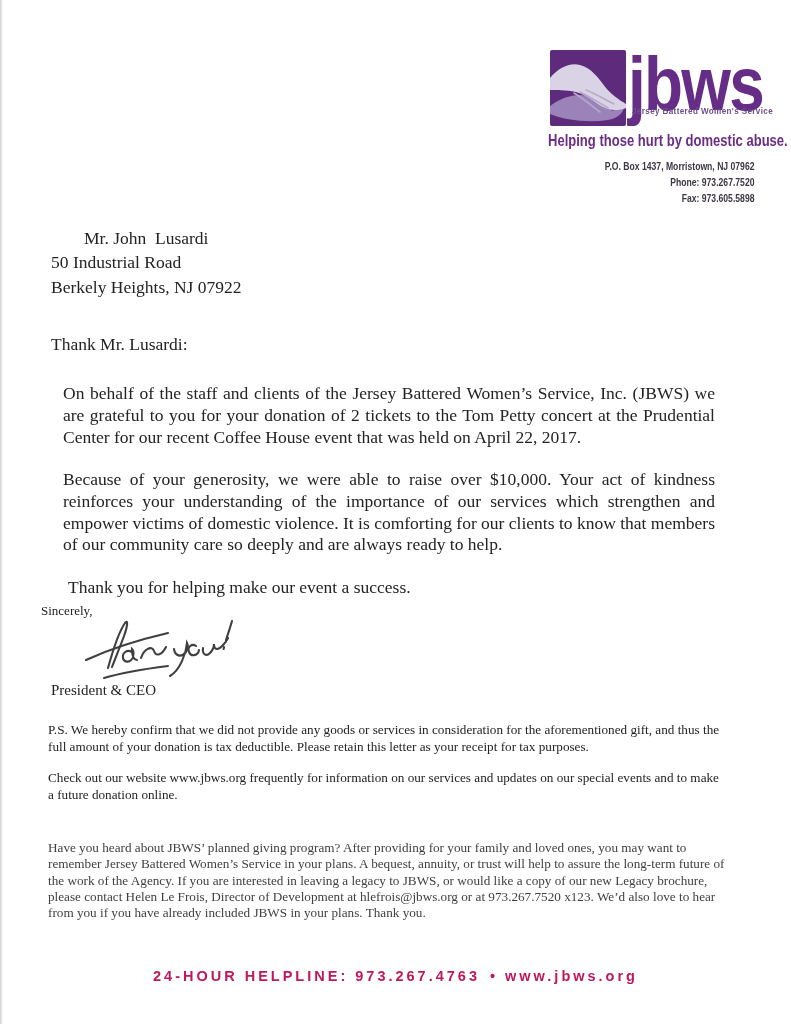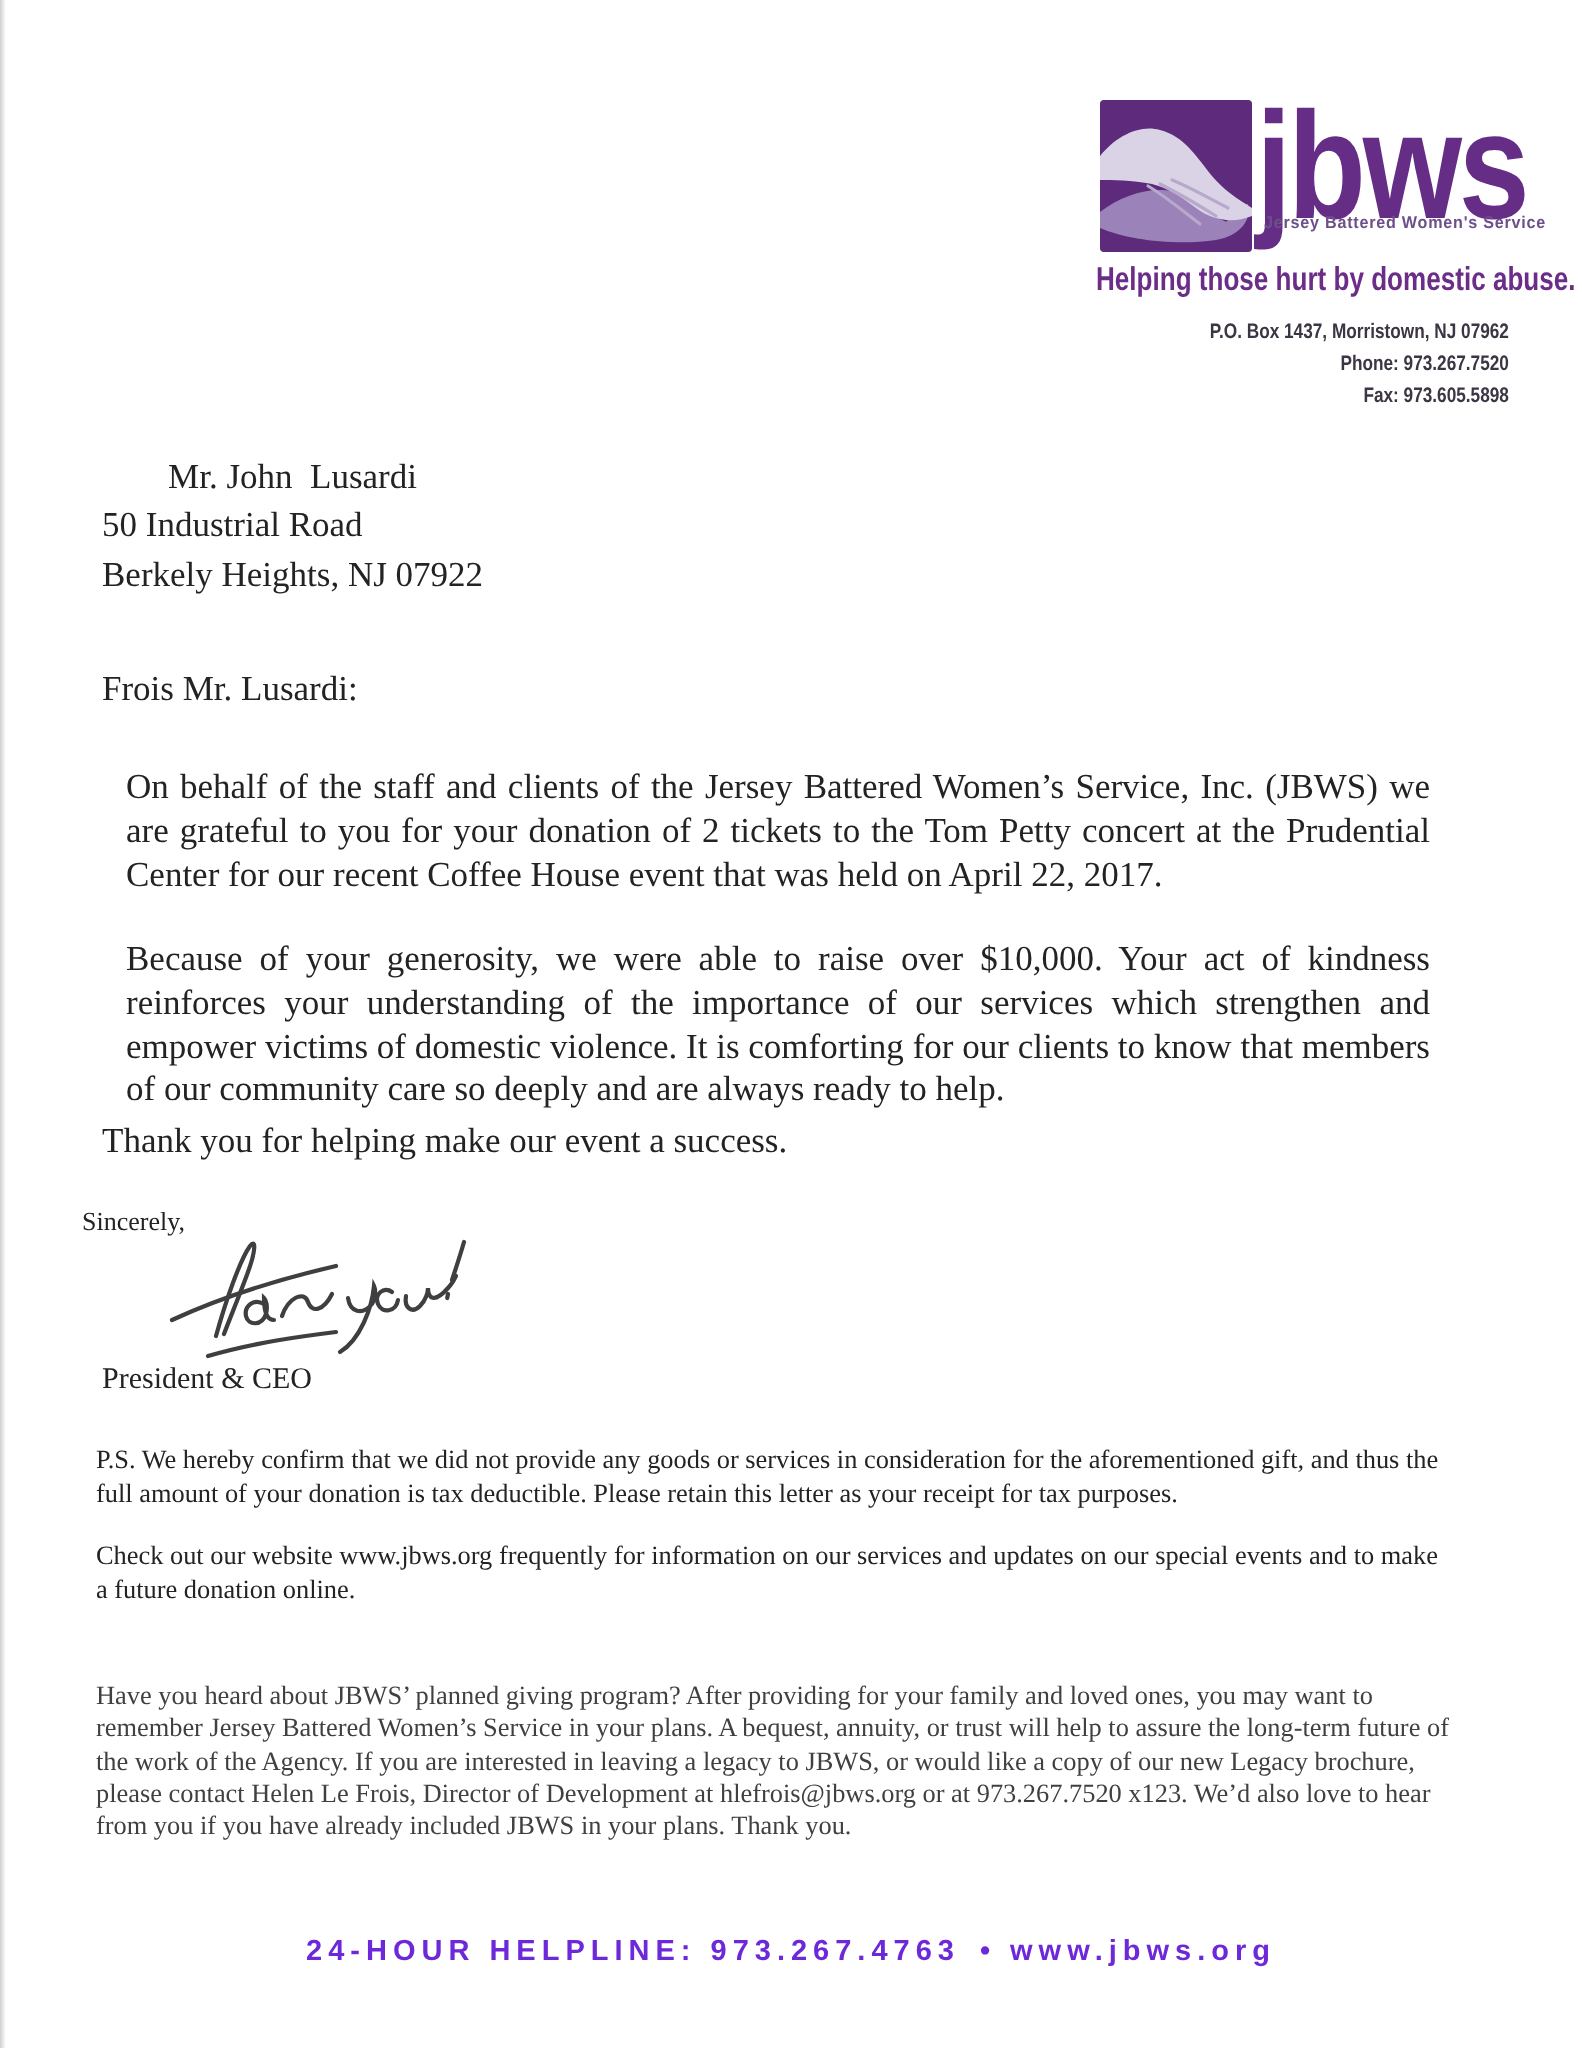--- a/index.html
+++ b/index.html
@@ -38,33 +38,33 @@
     font-size:10.5px; line-height:16px; color:#3c3544;
     transform:scaleX(.82); transform-origin:right top; white-space:nowrap;
   }
   
   .pre { white-space:pre-wrap;text-align:center; }
   .recipient { position:absolute; left:51px; top:226px; font-size:17.5px; line-height:24.3px; }
   .salutation { position:absolute; left:51px; top:334px; font-size:17.5px; }
   .para { position:absolute; left:51px; width:652px; margin:12px; font-size:17.5px; line-height:21.8px; text-align:justify; }
   .p1 { top:371px; }
   .p2 { top:457px; }
-  .closing { position:absolute; left:51px; top:560px; margin:0; font-size:17.5px; }
+  .closing { position:absolute; left:51px; top:560px; margin:17px; font-size:17.5px; }
   .valediction { position:absolute; left:41px; top:603px; font-size:13px; }
   .signature { position:absolute; left:80px; top:616px; }
   .signer-title { position:absolute; left:51px; top:682px; font-size:15px; }
   .small { position:absolute; left:48px; width:680px; margin:0; font-size:13.2px; line-height:16.8px; }
   .ps { top:722px; }
   .website { top:770px; }
   .planned { top:840px; width:692px; font-weight:normal; color:#404040; font-size:13.2px; line-height:16.3px; }
   
   .footer {
     position:absolute; left:0; top:968px; width:100%; text-align:center;
     font-family:"Liberation Sans", sans-serif; font-weight:bold;
-    font-size:14.5px; letter-spacing:3px; color:#6d28d9; white-space:nowrap;
+    font-size:14.5px; letter-spacing:3px; color:#be185d; white-space:nowrap;
   }
   .footer .sep { letter-spacing:0; padding:0 10px; }
 </style>
 </head>
 <body>
 
 <div class="page">
 
   <div class="scan-edge"></div>
 
@@ -85,21 +85,21 @@
     <div>Phone: 973.267.7520</div>
     <div>Fax: 973.605.5898</div>
   </div>
 
   <div class="recipient">
     <div class="pre">Mr. John  Lusardi</div>
     <div>50 Industrial Road</div>
     <div>Berkely Heights, NJ 07922</div>
   </div>
 
-  <div class="salutation">Frois Mr. Lusardi:</div>
+  <div class="salutation">Thank Mr. Lusardi:</div>
 
   <p class="para p1">On behalf of the staff and clients of the Jersey Battered Women’s Service, Inc. (JBWS) we are grateful to you for your donation of 2 tickets to the Tom Petty concert at the Prudential Center for our recent Coffee House event that was held on April 22, 2017.</p>
   <p class="para p2">Because of your generosity, we were able to raise over $10,000.  Your act of kindness reinforces your understanding of the importance of our services which strengthen and empower victims of domestic violence. It is comforting for our clients to know that members of our community care so deeply and are always ready to help.</p>
   <p class="closing">Thank you for helping make our event a success.</p>
 
   <div class="valediction">Sincerely,</div>
 
   <svg class="signature" width="170" height="64" viewBox="0 0 170 64">
     <g stroke="#3f3f42" stroke-width="2.1" fill="none" stroke-linecap="round">
       <path d="M6,44 C32,32 62,23 88,17"></path>

